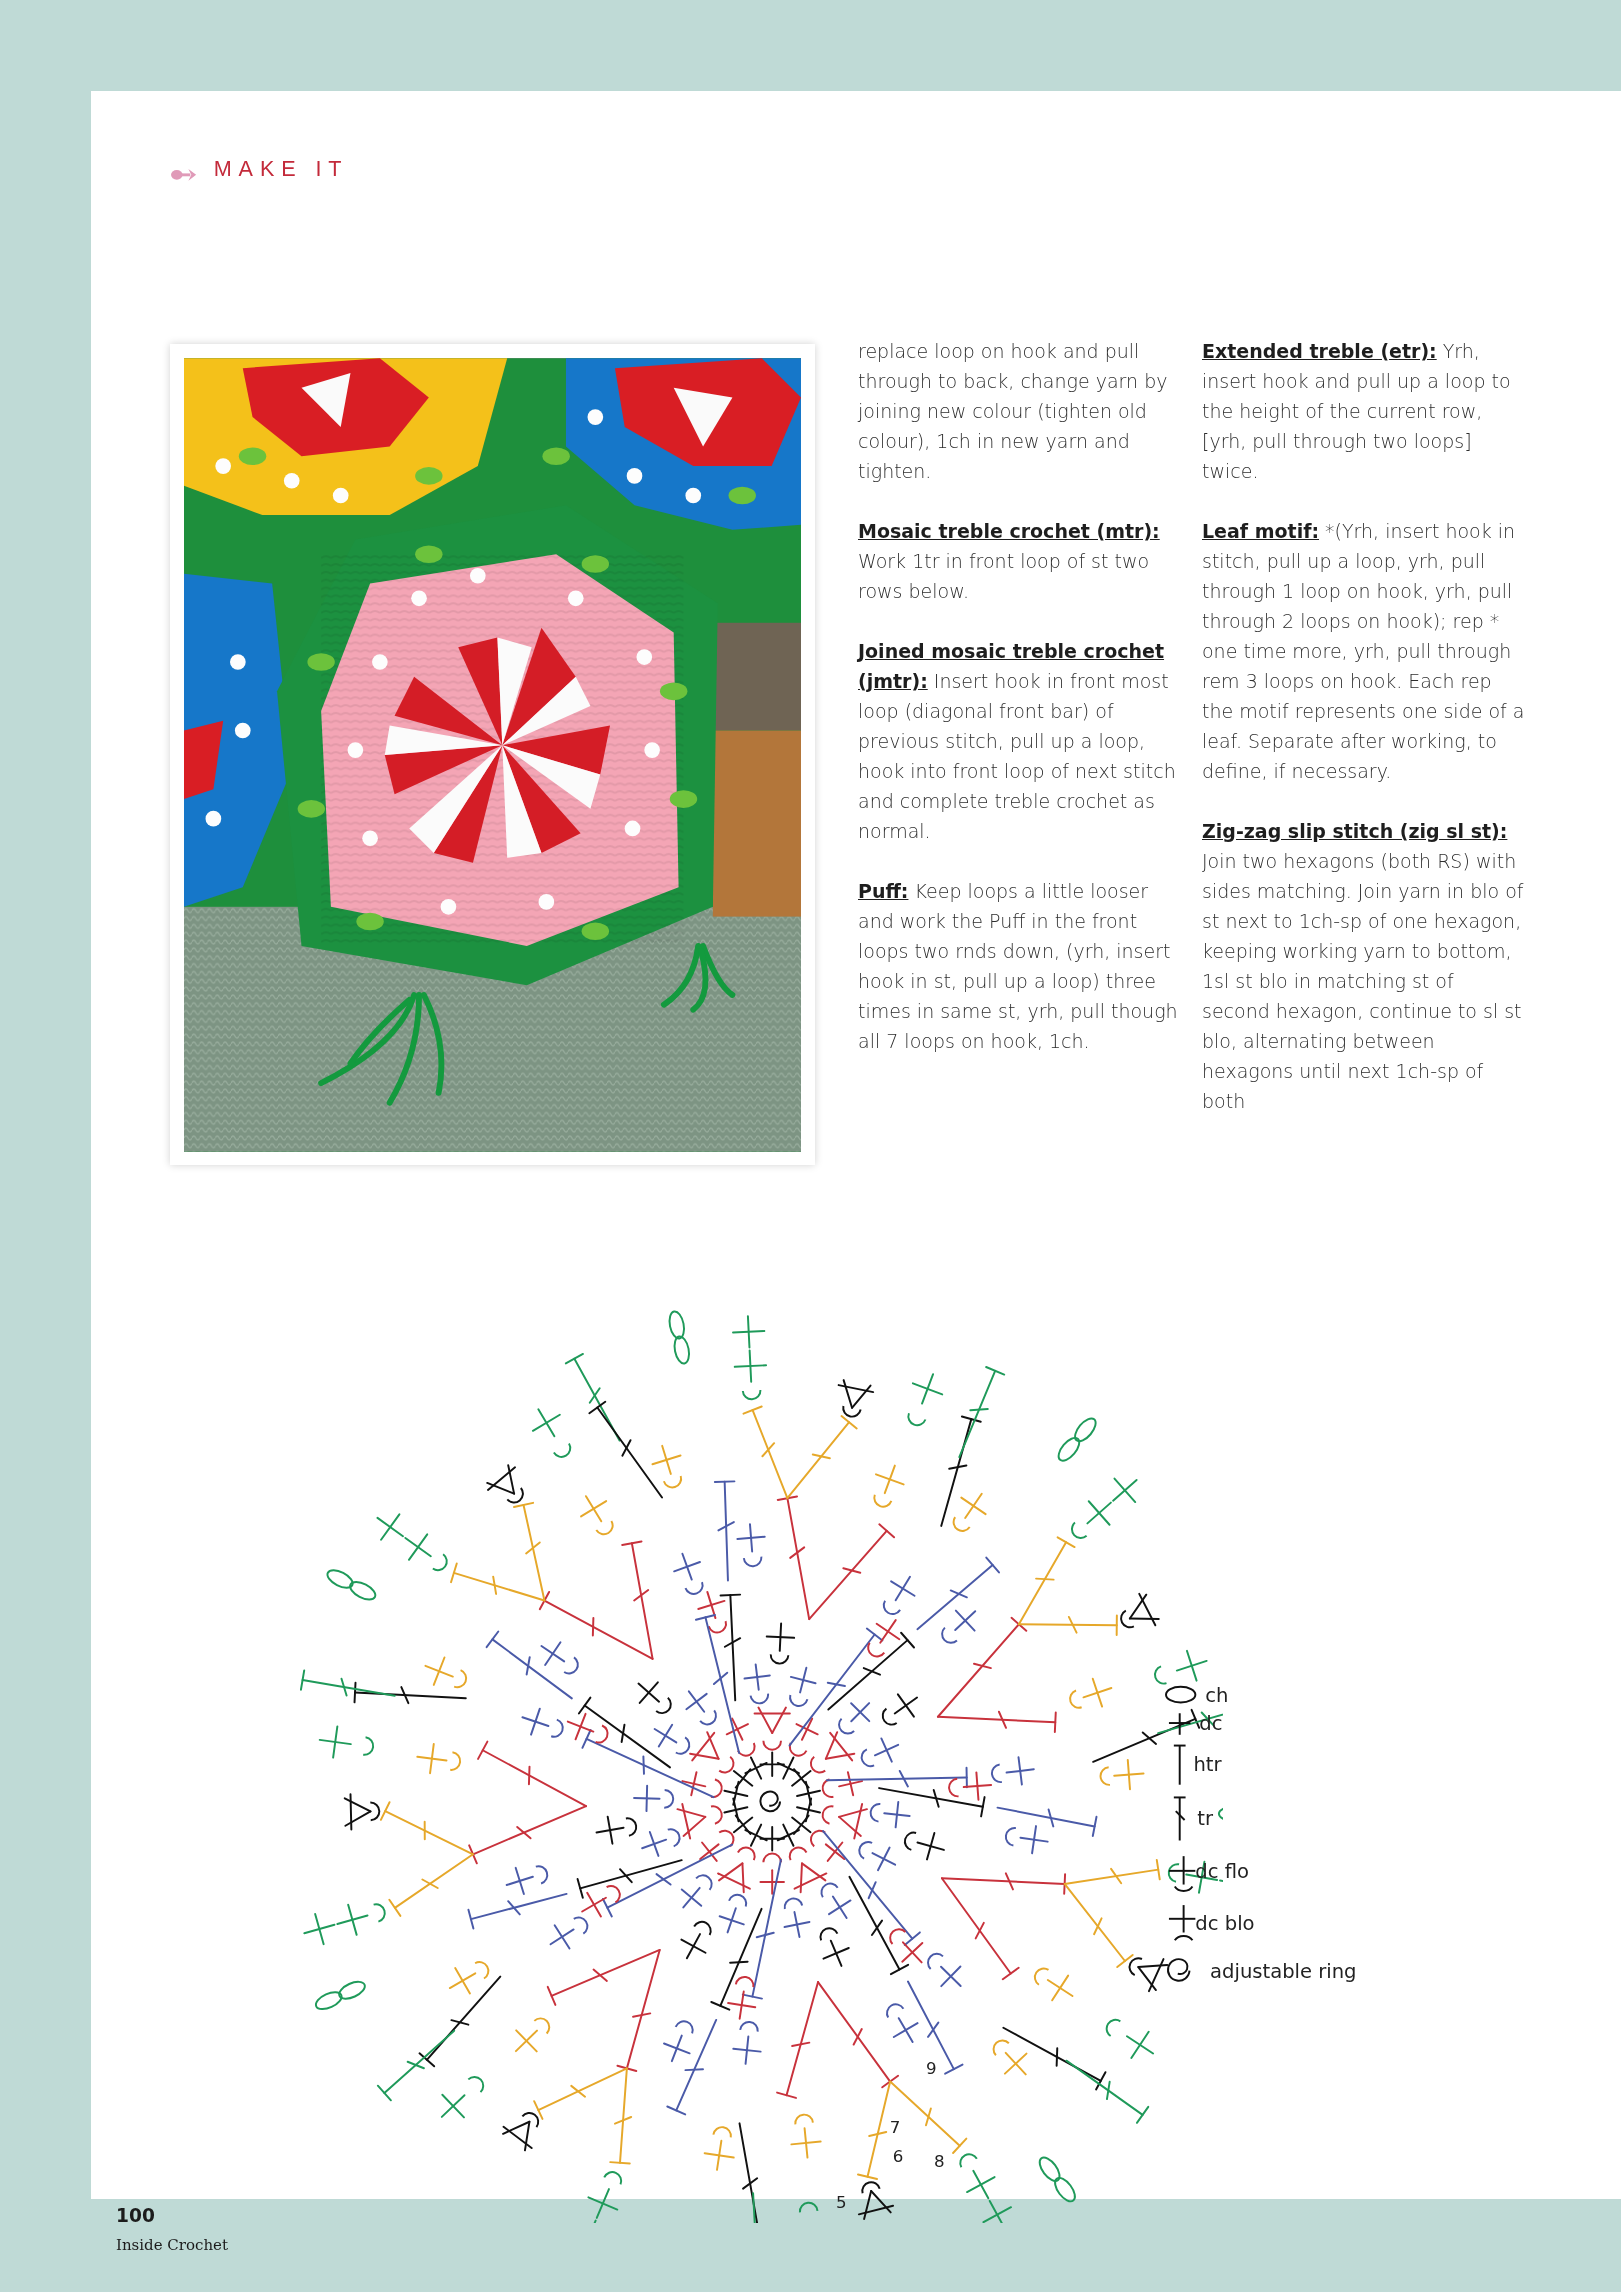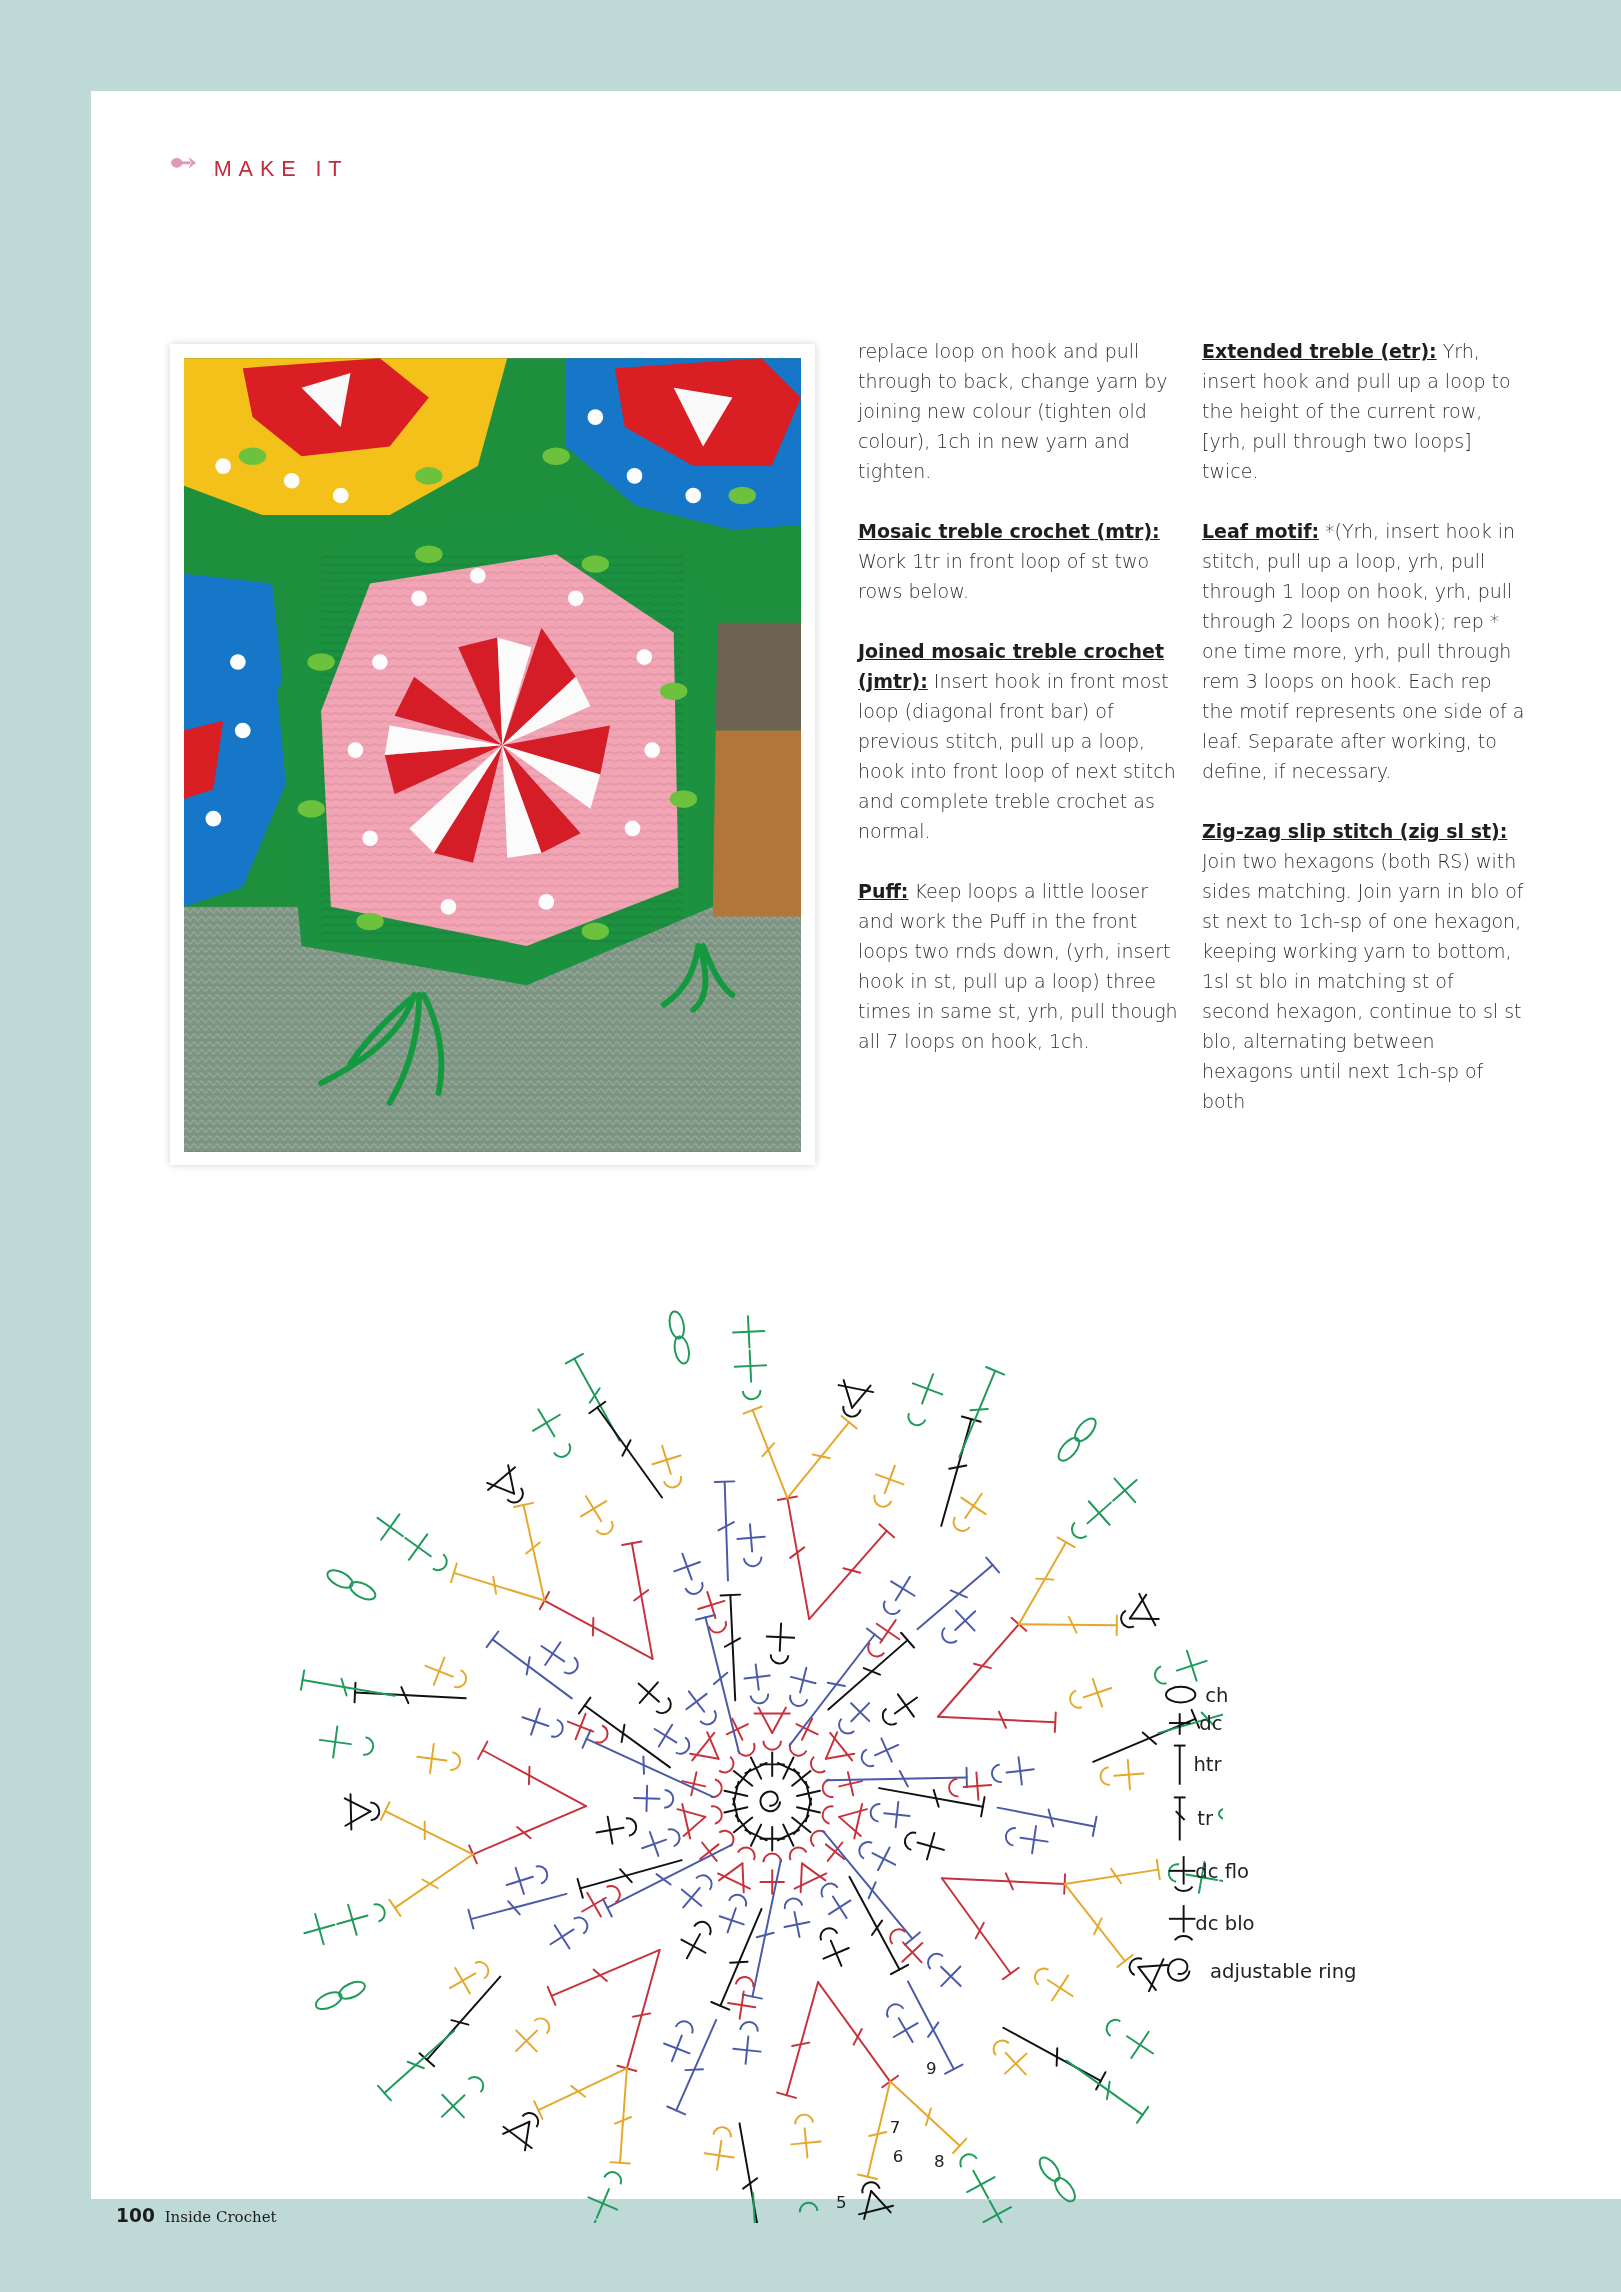--- a/index.html
+++ b/index.html
@@ -8,21 +8,21 @@
     background: #bfdad6;
     font-family: "DejaVu Sans", sans-serif;
     color: #2a2a2a;
   }
   .page {
     position: absolute; left: 91px; top: 91px; width: 1530px; height: 2108px;
     background: #ffffff;
   }
   .section-label {
     position: absolute; left: 80px; top: 65px;
-    display: flex; align-items: flex-start; gap: 13.7px;
+    display: flex; align-items: flex-end; gap: 13.7px;
   }
   .section-label .arrow { width: 29px; height: 13.7px; display: inline-block; }
   .section-label .text {
     font-family: "Liberation Sans", sans-serif; font-size: 21.6px; letter-spacing: 6.9px;
     color: #c32a3a; font-weight: 400;
   }
   .photo-frame {
     position: absolute; left: 79px; top: 253px; width: 645px; height: 821px;
     background: #fff;
     box-shadow: 0 0 7.8px rgba(0,0,0,0.18);
@@ -38,21 +38,21 @@
   }
   .col p { margin: 0 0 30px 0; }
   .col b { font-weight: 700; color: #1e1e1e; text-decoration: underline; }
   .col1 { left: 767px; top: 245px; }
   .col2 { left: 1111px; top: 245px; }
   .chart-wrap { position: absolute; left: 152px; top: 1152px; width: 980px; height: 980px; }
   .legend { position: absolute; left: 1063px; top: 1588px; width: 255px; height: 323px; }
   .legend-label { font-family: "DejaVu Sans", sans-serif; font-size: 20px; fill: #222; }
   .footer {
     position: absolute; left: 116px; top: 2205px;
-    display: flex; align-items: baseline; gap: 9.8px;
+    display: flex; align-items: baseline; gap: 9.8px; flex-direction: column;
   }
   .footer .pg { font-family: "DejaVu Sans", sans-serif; font-weight: 700; font-size: 18.6px; color: #1c1c1c; }
   .footer .mag { font-family: "DejaVu Serif", serif; font-size: 15px; color: #1c1c1c; }
 </style>
 </head>
 <body>
 
 <div class="page">
 
   <div class="section-label">

